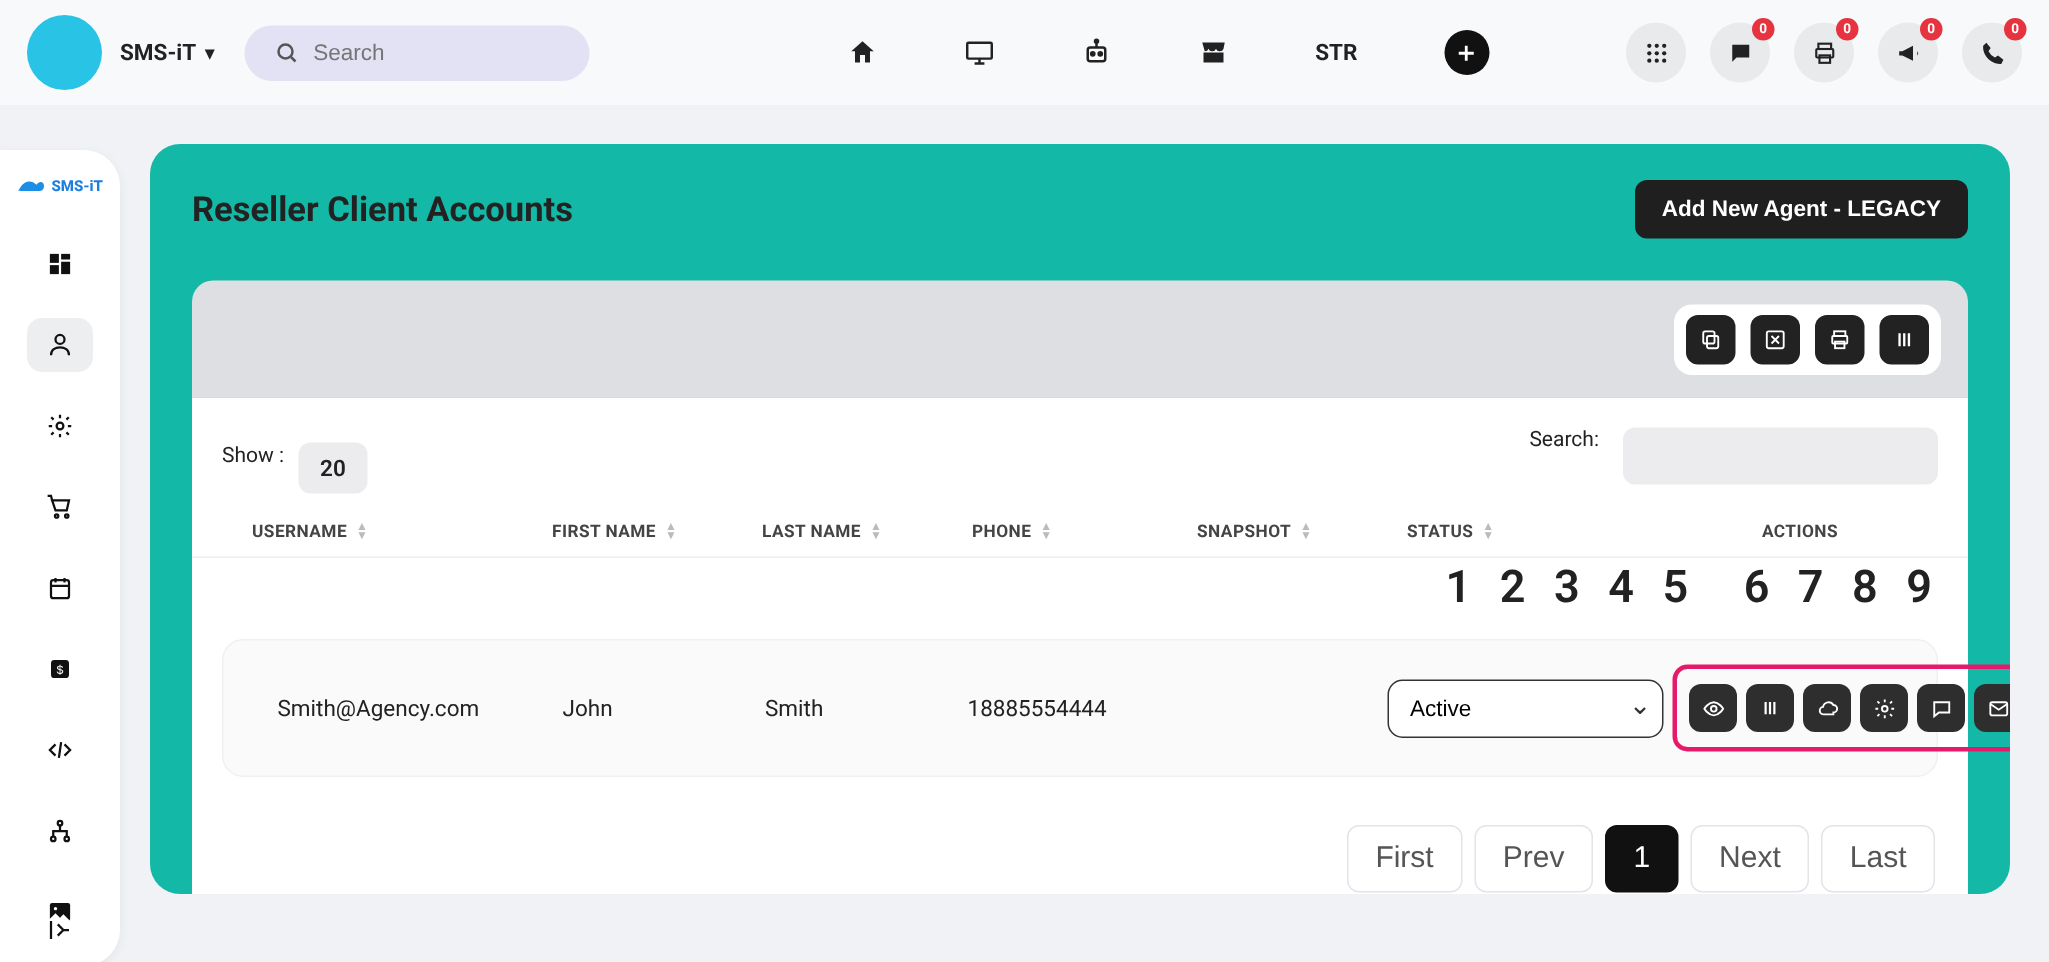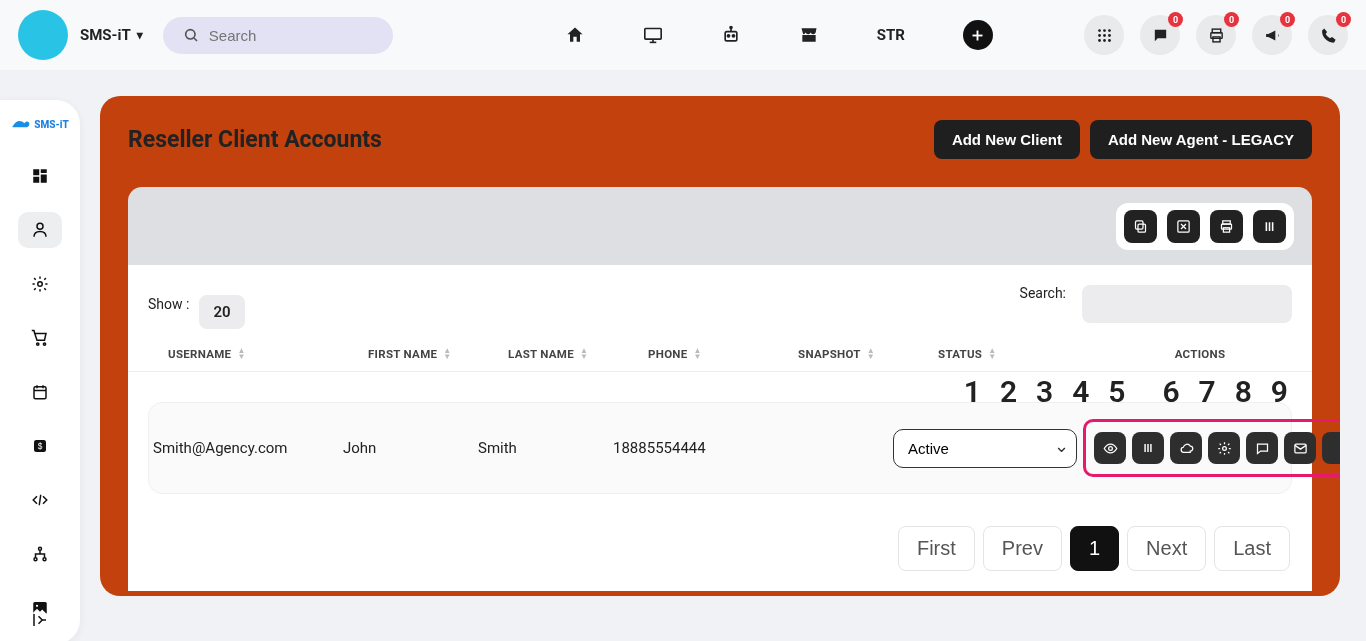--- a/index.html
+++ b/index.html
@@ -21,21 +21,21 @@
 .badge-dot { position: absolute; top: -3px; right: -3px; background: #e6333f; color: #fff; font-size: 9px; font-weight: 700; border-radius: 10px; min-width: 15px; height: 15px; display: flex; align-items: center; justify-content: center; padding: 0 3px; }
 
 
 .sidebar { position: absolute; left: 0; top: 100px; width: 80px; background: #fff; border-top-right-radius: 24px; border-bottom-right-radius: 24px; display: flex; flex-direction: column; align-items: center; padding: 12px 0 18px; gap: 18px; box-shadow: 0 2px 8px rgba(0,0,0,.06); }
 .sidebar-logo { font-size: 10px; font-weight: 800; color: #1b7fe0; display: flex; align-items: center; gap: 3px; padding: 6px 0 10px; }
 .side-item { width: 44px; height: 36px; display: flex; align-items: center; justify-content: center; font-size: 17px; color: #111; cursor: pointer; border-radius: 10px; }
 .side-item.active { background: #eceef0; }
 .sidebar-small { position: absolute; left: 0; top: 600px; width: 80px; height: 40px; display: flex; align-items: center; justify-content: center; }
 
 
-.main-wrap { position: absolute; left: 100px; top: 96px; width: 1240px; height: 500px; background: #c2410c; border-radius: 20px; padding: 24px 28px 28px; overflow: hidden; }
+.main-wrap { position: absolute; left: 100px; top: 96px; width: 1240px; height: 500px; background: #14b8a6; border-radius: 20px; padding: 24px 28px 28px; overflow: hidden; }
 .main-head { display: flex; align-items: center; justify-content: space-between; margin-bottom: 28px; }
 .page-title { font-size: 23px; font-weight: 700; }
 .head-buttons { display: flex; gap: 10px; }
 .btn-dark { background: #1f1f1f; color: #fff; border: none; border-radius: 8px; padding: 11px 18px; font-size: 15px; font-weight: 600; cursor: pointer; }
 
 
 .toolbar-strip { background: #dddfe2; border-radius: 14px 14px 0 0; height: 78px; display: flex; align-items: center; justify-content: flex-end; padding-right: 18px; }
 .toolbar-inner { display: flex; gap: 10px; background: #fff; padding: 7px 8px; border-radius: 12px; }
 .tool-btn { width: 33px; height: 33px; border-radius: 8px; background: #222; color: #fff; display: flex; align-items: center; justify-content: center; font-size: 15px; cursor: pointer; }
 
@@ -48,21 +48,21 @@
 
 .thead-row { display: grid; grid-template-columns: 200px 140px 140px 150px 140px 190px 1fr; padding: 8px 40px 10px; font-size: 11.5px; font-weight: 700; letter-spacing: .3px; color: #444; border-bottom: 1px solid #eee; }
 .th { display: flex; align-items: center; gap: 6px; text-transform: uppercase; }
 .th.actions { justify-content: center; }
 .sort-arrows { display: flex; flex-direction: column; line-height: 6px; font-size: 8px; color: #bbb; }
 
 .data-area { position: relative; padding: 10px 20px 20px; }
 .annot-numbers { position: absolute; right: 22px; top: 2px; display: flex; gap: 17px; font-size: 30px; font-weight: 600; letter-spacing: 2px; }
 .annot-numbers span:nth-child(6) { margin-left: 18px; }
 
-.data-row { display: grid; grid-template-columns: 190px 135px 135px 150px 130px 190px 1fr; align-items: center; background: #fafafb; border: 1px solid #eef0f2; border-radius: 14px; padding: 16px 4px; margin-top: 20px; font-size: 15px; }
+.data-row { display: grid; grid-template-columns: 190px 135px 135px 150px 130px 190px 1fr; align-items: center; background: #fafafb; border: 1px solid #eef0f2; border-radius: 14px; padding: 16px 36px; margin-top: 44px; font-size: 15px; }
 .status-select { border: 1.5px solid #333; border-radius: 10px; padding: 10px 36px 10px 14px; font-size: 15px; background: #fff; appearance: none; position: relative; cursor: pointer; width: 184px; }
 .status-wrap { position: relative; }
 .status-wrap:after { content: "⌄"; position: absolute; right: 14px; top: 6px; font-size: 18px; color: #333; pointer-events: none; }
 
 .actions-cell { display: flex; justify-content: flex-end; }
 .actions-frame { border: 3px solid #e61a6b; border-radius: 10px; padding: 10px 8px; display: flex; gap: 6px; }
 .act-btn { width: 32px; height: 32px; border-radius: 8px; background: #2e2e2e; color: #fff; display: flex; align-items: center; justify-content: center; font-size: 14px; cursor: pointer; }
 
 .pager { background: #fff; display: flex; justify-content: flex-end; gap: 8px; padding: 12px 22px 20px; }
 .pg-btn { border: 1px solid #e2e4e7; background: #fff; border-radius: 8px; padding: 10px 18px; font-size: 20px; cursor: pointer; color: #555; }
@@ -245,21 +245,20 @@
       <line x1="4" y1="4" x2="4" y2="20"></line>
       <polyline points="10 7 15 12 10 17"></polyline>
       <line x1="15" y1="12" x2="20" y2="12"></line>
     </svg>
 </div>
 
 <div class="main-wrap">
   <div class="main-head">
     <div class="page-title">Reseller Client Accounts</div>
     <div class="head-buttons">
-      <button class="btn-dark">Add New Client</button>
       <button class="btn-dark">Add New Agent - LEGACY</button>
     </div>
   </div>
 
   <div class="toolbar-strip">
     <div class="toolbar-inner">
       <div class="tool-btn">
         <svg width="15" height="15" viewBox="0 0 24 24" fill="none" stroke="#fff" stroke-width="2">
             <rect x="8" y="8" width="12" height="13" rx="2"></rect>
             <rect x="4" y="3" width="12" height="13" rx="2"></rect>

